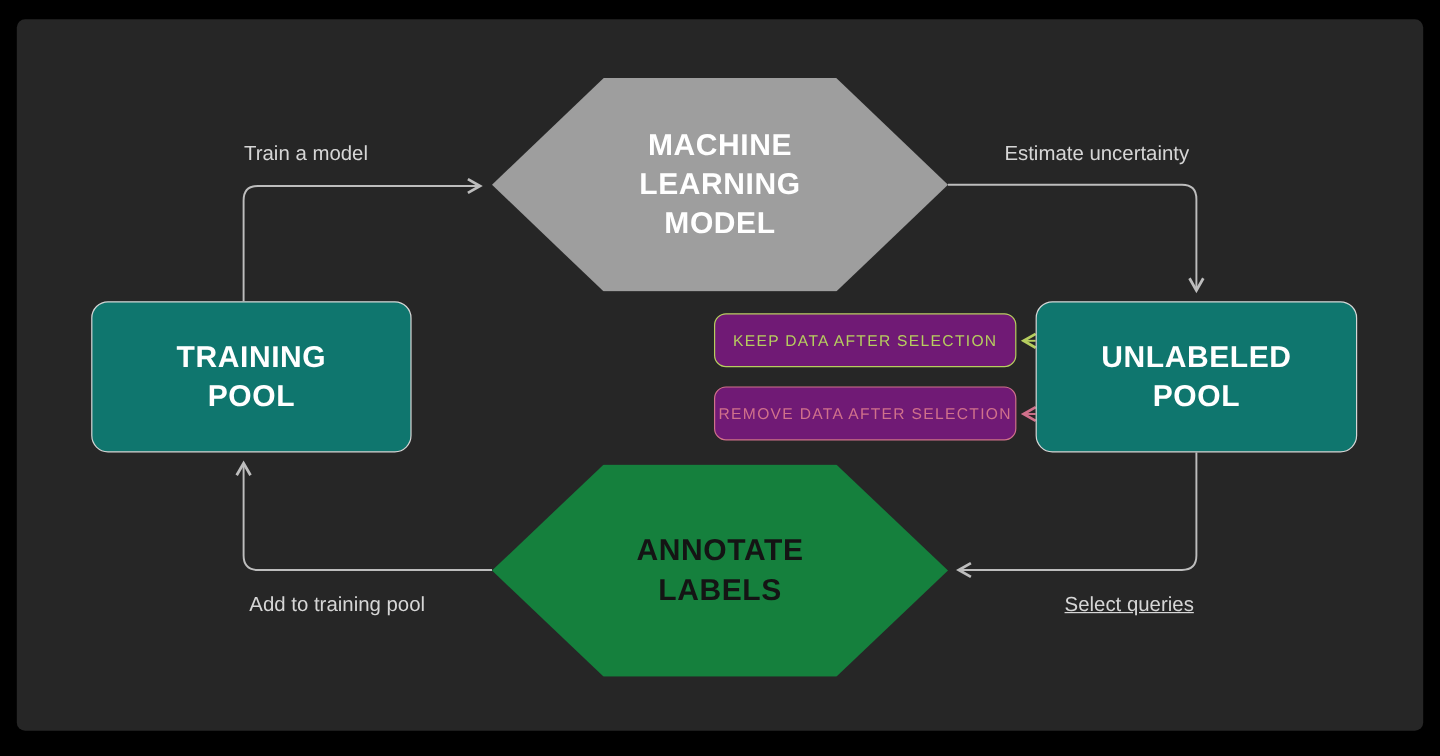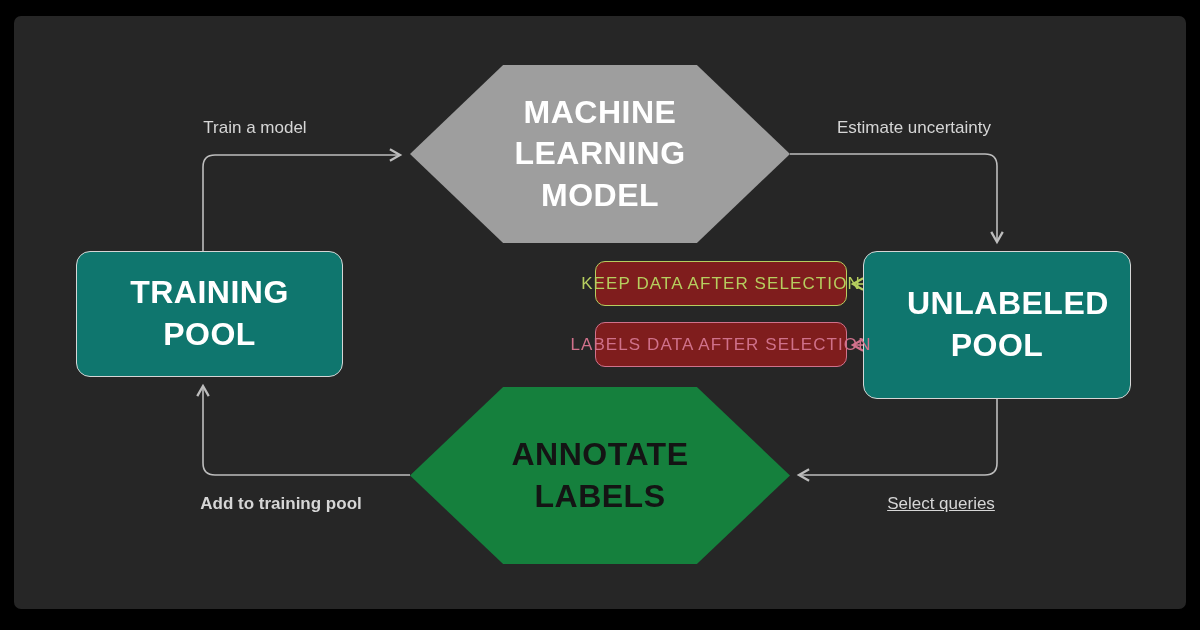--- a/index.html
+++ b/index.html
@@ -31,56 +31,56 @@
   }
   .hex-top {
     left: 410px; top: 65px; width: 380px; height: 178px;
     background: #9e9e9e; color: #ffffff;
   }
   .hex-bottom {
     left: 410px; top: 387px; width: 380px; height: 177px;
     background: #15803d; color: #141414;
   }
   .node-label-big {
-    font-size: 32px; font-weight: 700; line-height: 1.3; letter-spacing: 0.5px;
+    font-size: 25px; font-weight: 700; line-height: 1.3; letter-spacing: 0.5px;
     width: 180px;
   }
   .pool {
     background: #0f766e;
     border: 1.5px solid #d6d6d6;
     border-radius: 14px;
     color: #ffffff;
   }
   .pool-left  { left: 76px;  top: 251px; width: 267px; height: 126px; }
-  .pool-right { left: 863px; top: 251px; width: 268px; height: 148px; }
+  .pool-right { left: 863px; top: 251px; width: 268px; height: 126px; }
   .pill {
     border-radius: 10px;
-    background: #7f1d1d;
-    font-size: 17px;
+    background: #701a75;
+    font-size: 13px;
     letter-spacing: 1.1px;
     white-space: nowrap;
   }
   .pill-keep {
     left: 595px; top: 261px; width: 252px; height: 45px;
     border: 1.5px solid #b6ce5f; color: #b6ce5f;
   }
   .pill-remove {
     left: 595px; top: 322px; width: 252px; height: 45px;
     border: 1.5px solid #d0718b; color: #d0718b;
   }
   .edge-label {
     position: absolute;
     transform: translate(-50%, -50%);
     color: #d6d6d6;
     font-size: 17px;
     white-space: nowrap;
   }
   .el-train    { left: 255px; top: 128px; }
   .el-estimate { left: 914px; top: 128px; text-align: right; }
-  .el-add      { left: 281px; top: 504px; font-weight: bold; }
+  .el-add      { left: 281px; top: 504px; }
   .el-select   { left: 941px; top: 504px; text-decoration: underline; }
 </style>
 </head>
 <body>
 
 <div class="stage">
   <div class="panel"></div>
 
   <svg class="connectors" viewBox="0 0 1200 630">
     <defs>
@@ -112,21 +112,21 @@
 
   <div class="node pool pool-right">
     <div class="node-label-big">UNLABELED POOL</div>
   </div>
 
   <div class="node pill pill-keep">
     <span>KEEP DATA AFTER SELECTION</span>
   </div>
 
   <div class="node pill pill-remove">
-    <span>LABELS DATA AFTER SELECTION</span>
+    <span>REMOVE DATA AFTER SELECTION</span>
   </div>
 
   <div class="node hex hex-bottom">
     <div class="node-label-big">ANNOTATE LABELS</div>
   </div>
 
   <div class="edge-label el-train">Train a model</div>
   <div class="edge-label el-estimate">Estimate uncertainty</div>
   <div class="edge-label el-add">Add to training pool</div>
   <div class="edge-label el-select">Select queries</div>

